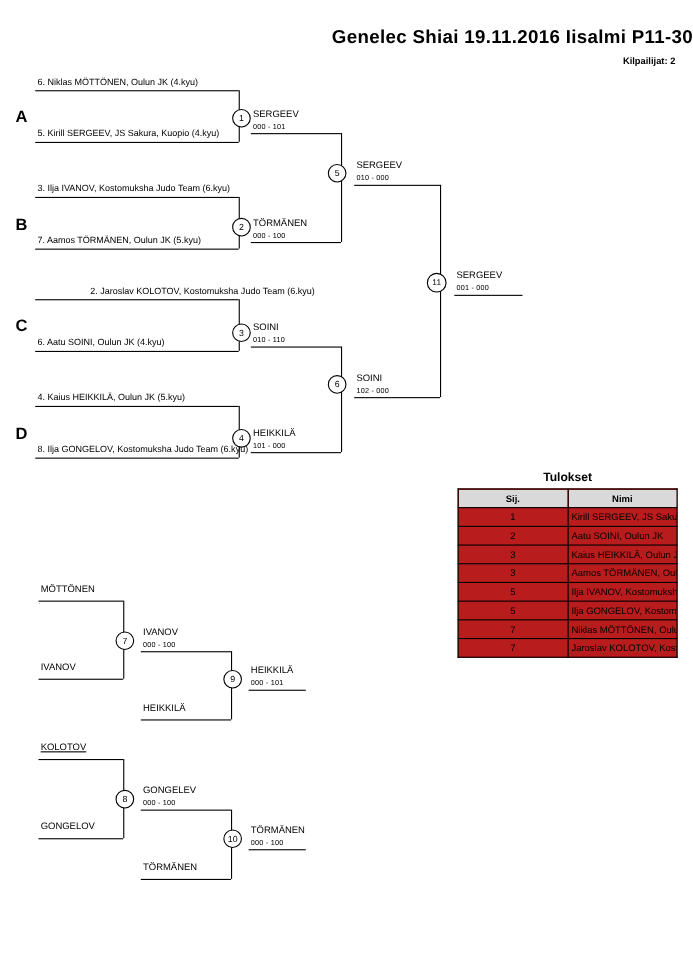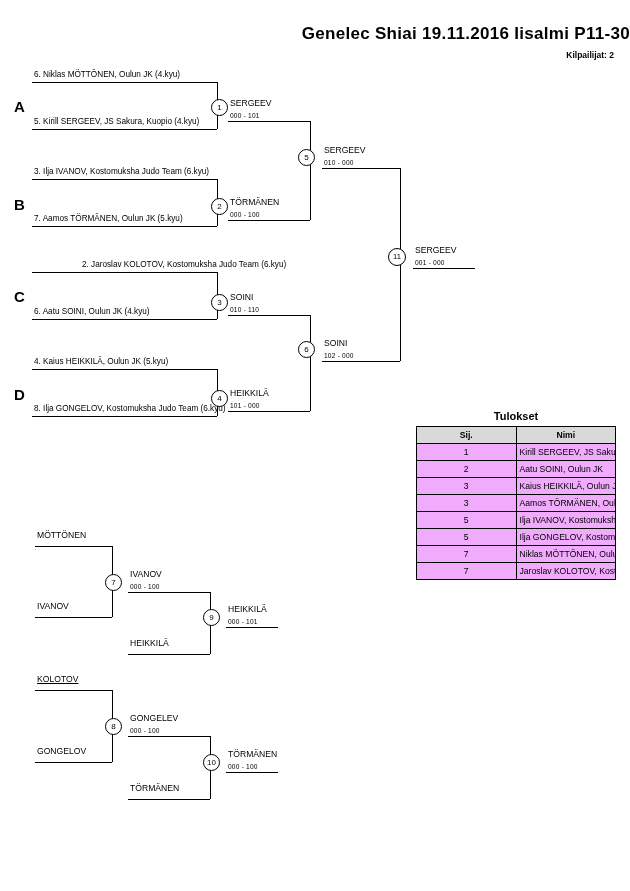--- a/index.html
+++ b/index.html
@@ -39,27 +39,27 @@
   .vline { background:#000; width:1px; }
 
   .nodecircle {
     width:15px; height:15px; border:1px solid #000; border-radius:50%;
     background:#fff; font-size:8px; line-height:15px; text-align:center;
     font-family:"Liberation Sans", sans-serif;
   }
   .nodecircle.big { width:16px; height:16px; line-height:16px; font-size:7.6px;}
 
   
-  #results-wrap { left:416px; top:410px; width:200px; }
+  #results-wrap { left:416px; top:428px; width:200px; }
   #results-title {
     text-align:center; font-size:11px; font-weight:bold; margin-bottom:4px;
   }
   table.results {
     border-collapse:collapse; width:200px; table-layout:fixed;
-    background:#f0abfc;
+    background:#b91c1c;
   }
   table.results th, table.results td {
     border:1px solid #000; font-size:8.6px; padding:1px 3px;
     height:14px; overflow:hidden; white-space:nowrap;
   }
   table.results th { background:#d9d9d9; font-weight:bold; text-align:center; }
   table.results th.nimi { text-align:center; }
   table.results td.rank { width:26px; text-align:center; }
   .tinytick { font-size:5px; color:#000; }
 </style>

